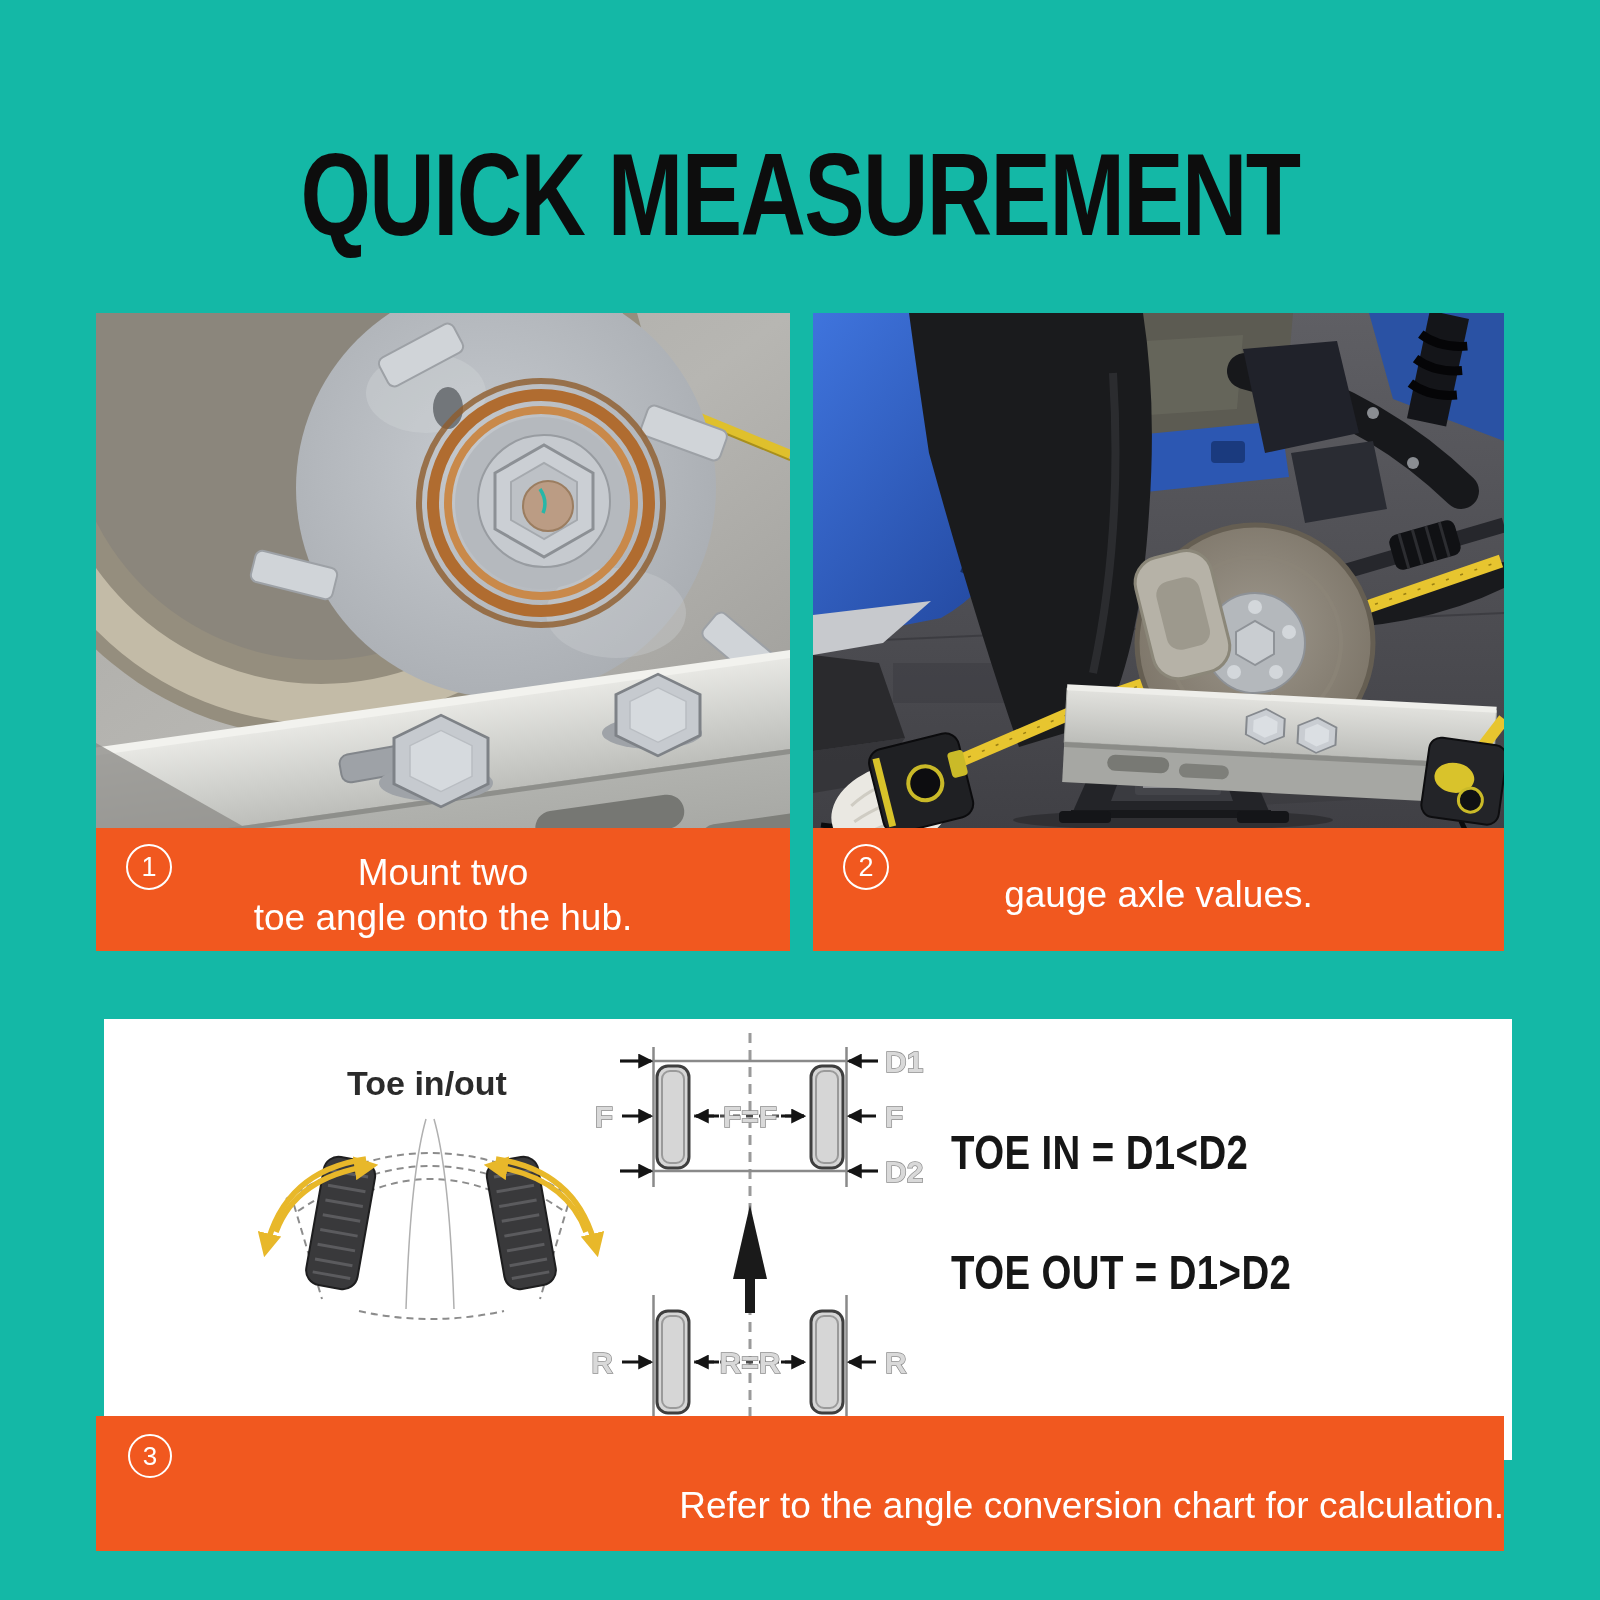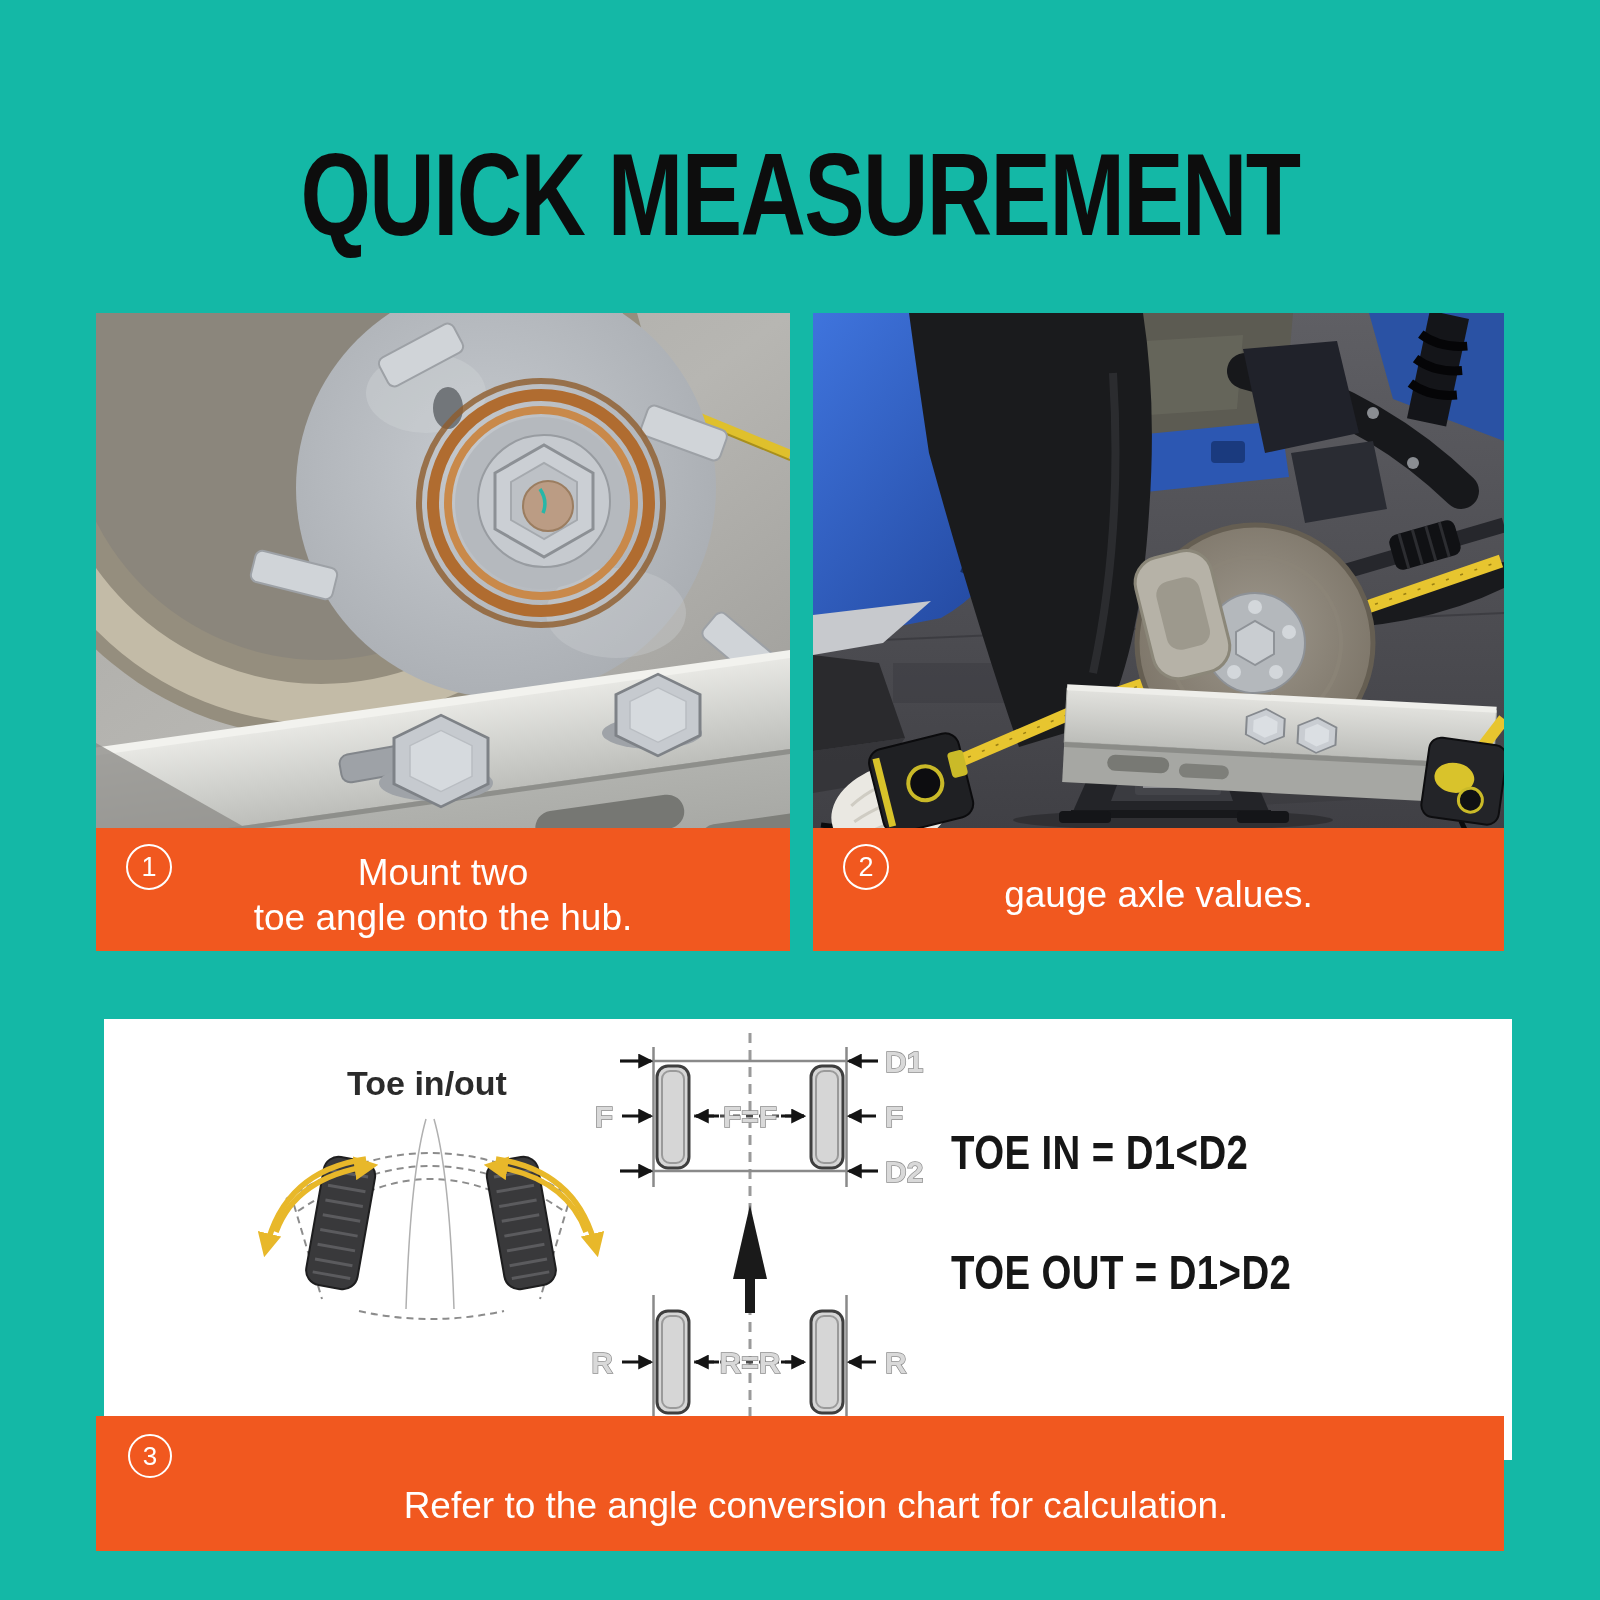--- a/index.html
+++ b/index.html
@@ -19,22 +19,22 @@
            display:flex;align-items:center;justify-content:center;}
   .steptext{position:absolute;left:0;top:0;width:100%;height:100%;
             display:flex;flex-direction:column;align-items:center;justify-content:center;
             font-size:37px;line-height:1.22;text-align:center;padding-top:11px;box-sizing:border-box;}
   .panel{position:absolute;left:104px;top:975px;width:1408px;height:441px;background:#ffffff;margin-top:44px;}
   .formula{position:absolute;font-weight:bold;font-size:48px;color:#161616;
            transform:scaleX(.8);transform-origin:0 0;white-space:nowrap;letter-spacing:.5px;}
   .formula-1{left:847px;top:106px;}
   .formula-2{left:847px;top:226px;}
   .bottombar{position:absolute;left:96px;top:1416px;width:1408px;height:135px;background:#f1581f;color:#fff;}
-  .bottombar .bartext{position:absolute;left:16px;bottom:24px;width:100%;
-                      text-align:center;font-size:37px;}
+  .bottombar .bartext{position:absolute;left:0;bottom:24px;width:100%;
+                      text-align:right;font-size:37px;}
   .bottombar .stepnum{left:32px;top:18px;width:40px;height:40px;font-size:26px;}
   svg{display:block;}
 </style>
 </head>
 <body>
 
 <div class="canvas">
 
   <div class="title">QUICK MEASUREMENT</div>
 

